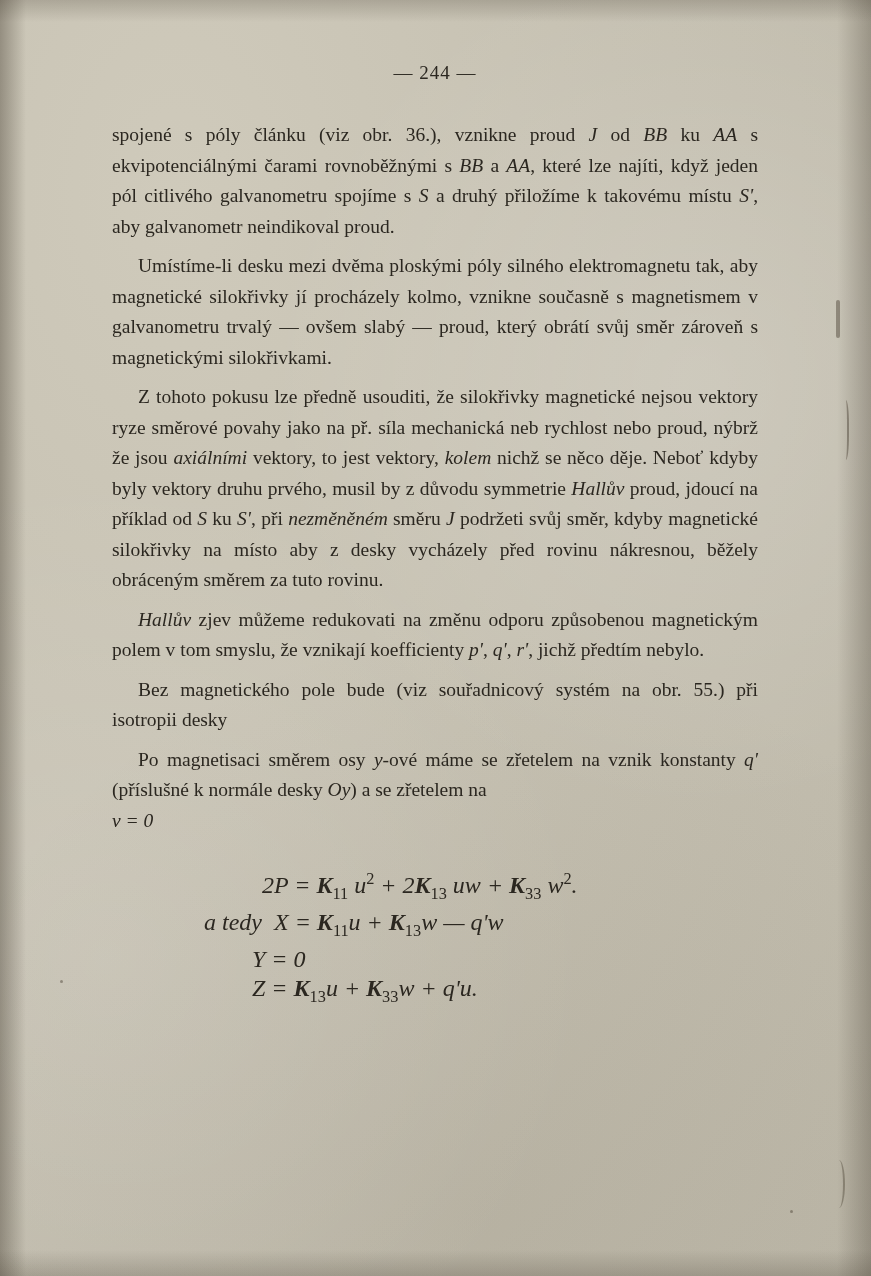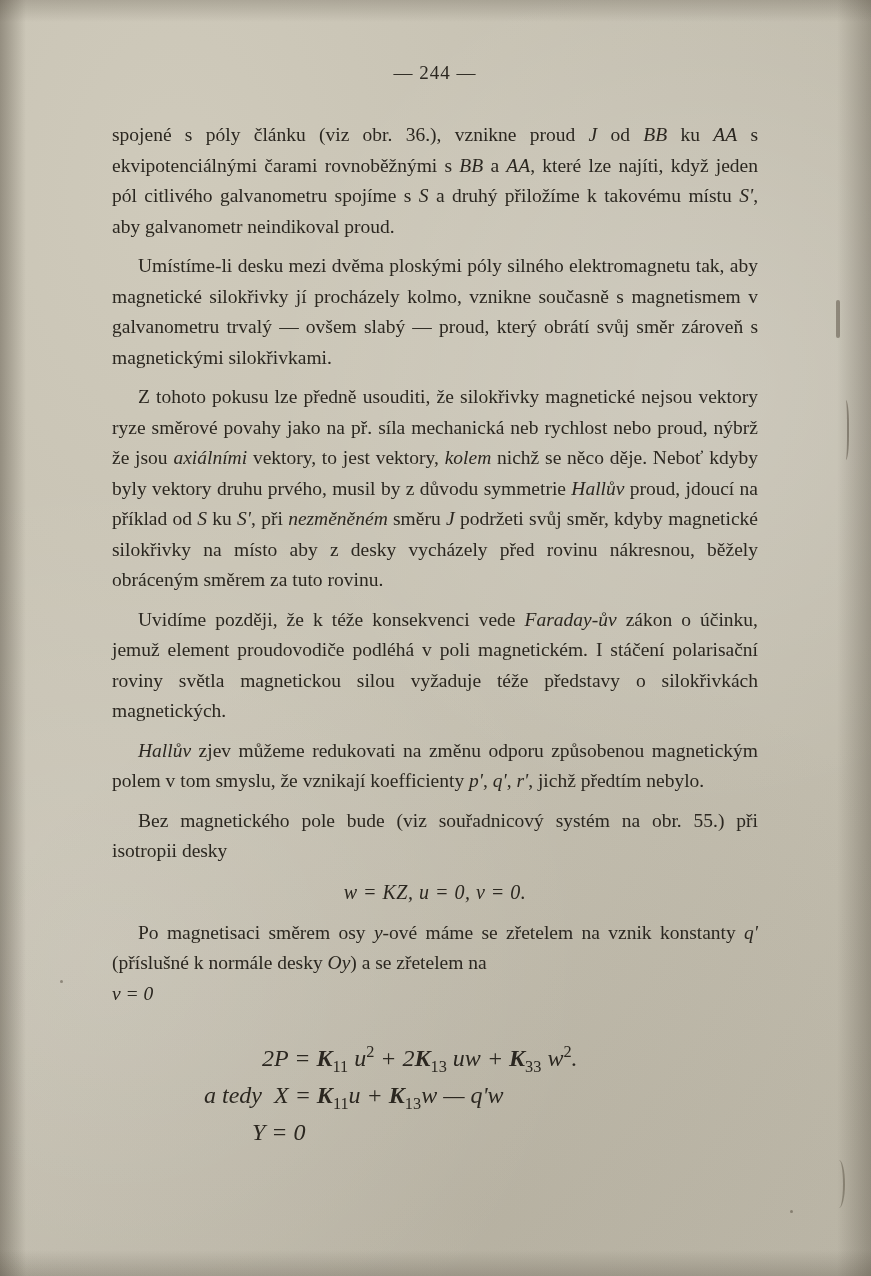--- a/index.html
+++ b/index.html
@@ -143,33 +143,30 @@
   <div class="content">
 
     <div class="folio">— 244 —</div>
 
     <p>spojené s póly článku (viz obr. 36.), vznikne proud <span class="it">J</span> od <span class="it">BB</span> ku <span class="it">AA</span> s ekvipotenciálnými čarami rovnoběžnými s <span class="it">BB</span> a <span class="it">AA</span>, které lze najíti, když jeden pól citlivého galvanometru spojíme s <span class="it">S</span> a druhý přiložíme k takovému místu <span class="it">S'</span>, aby galvanometr neindikoval proud.</p>
 
     <p class="indent">Umístíme-li desku mezi dvěma ploskými póly silného elektromagnetu tak, aby magnetické silokřivky jí procházely kolmo, vznikne současně s magnetismem v galvanometru trvalý — ovšem slabý — proud, který obrátí svůj směr zároveň s magnetickými silokřivkami.</p>
 
     <p class="indent">Z tohoto pokusu lze předně usouditi, že silokřivky magnetické nejsou vektory ryze směrové povahy jako na př. síla mechanická neb rychlost nebo proud, nýbrž že jsou <span class="it">axiálními</span> vektory, to jest vektory, <span class="it">kolem</span> nichž se něco děje. Neboť kdyby byly vektory druhu prvého, musil by z důvodu symmetrie <span class="it">Hallův</span> proud, jdoucí na příklad od <span class="it">S</span> ku <span class="it">S'</span>, při <span class="it">nezměněném</span> směru <span class="it">J</span> podržeti svůj směr, kdyby magnetické silokřivky na místo aby z desky vycházely před rovinu nákresnou, běžely obráceným směrem za tuto rovinu.</p>
 
-    <p class="indent">Uvidíme později, že k téže konsekvenci vede <span class="it">Faraday-ův</span> zákon o účinku, jemuž element proudovodiče podléhá v poli magnetickém. I stáčení polarisační roviny světla magnetickou silou vyžaduje téže představy o silokřivkách magnetických.</p>
 
     <p class="indent"><span class="it">Hallův</span> zjev můžeme redukovati na změnu odporu způsobenou magnetickým polem v tom smyslu, že vznikají koefficienty <span class="it">p'</span>, <span class="it">q'</span>, <span class="it">r'</span>, jichž předtím nebylo.</p>
 
     <p class="indent">Bez magnetického pole bude (viz souřadnicový systém na obr. 55.) při isotropii desky</p>
 
-    <div class="eqblock">
-      <div class="eq-centered">w = KZ,    u = 0,    v = 0.</div>
-    </div>
 
     <p class="indent">Po magnetisaci směrem osy <span class="it">y</span>-ové máme se zřetelem na vznik konstanty <span class="it">q'</span> (příslušné k normále desky <span class="it">Oy</span>) a se zřetelem na <br><span class="it">v = 0</span></p>
 
     <div class="eq-rows">
       <div class="row">2<i>P</i> = <b>K</b><sub>11</sub> <i>u</i><sup>2</sup> + 2<b>K</b><sub>13</sub> <i>uw</i> + <b>K</b><sub>33</sub> <i>w</i><sup>2</sup>.</div>
       <div class="row" style="margin-left:-58px;">a&nbsp;tedy&nbsp;&nbsp;<i>X</i> = <b>K</b><sub>11</sub><i>u</i> + <b>K</b><sub>13</sub><i>w</i> — <i>q'w</i></div>
       <div class="row" style="margin-left:-10px;"><i>Y</i> = 0</div>
+      <div class="row" style="margin-left:-10px;"><i>Z</i> = <b>K</b><sub>13</sub><i>u</i> + <b>K</b><sub>33</sub><i>w</i> + <i>q'u</i>.</div>
     </div>
 
 
   </div>
 </div>
 
 </body></html>

